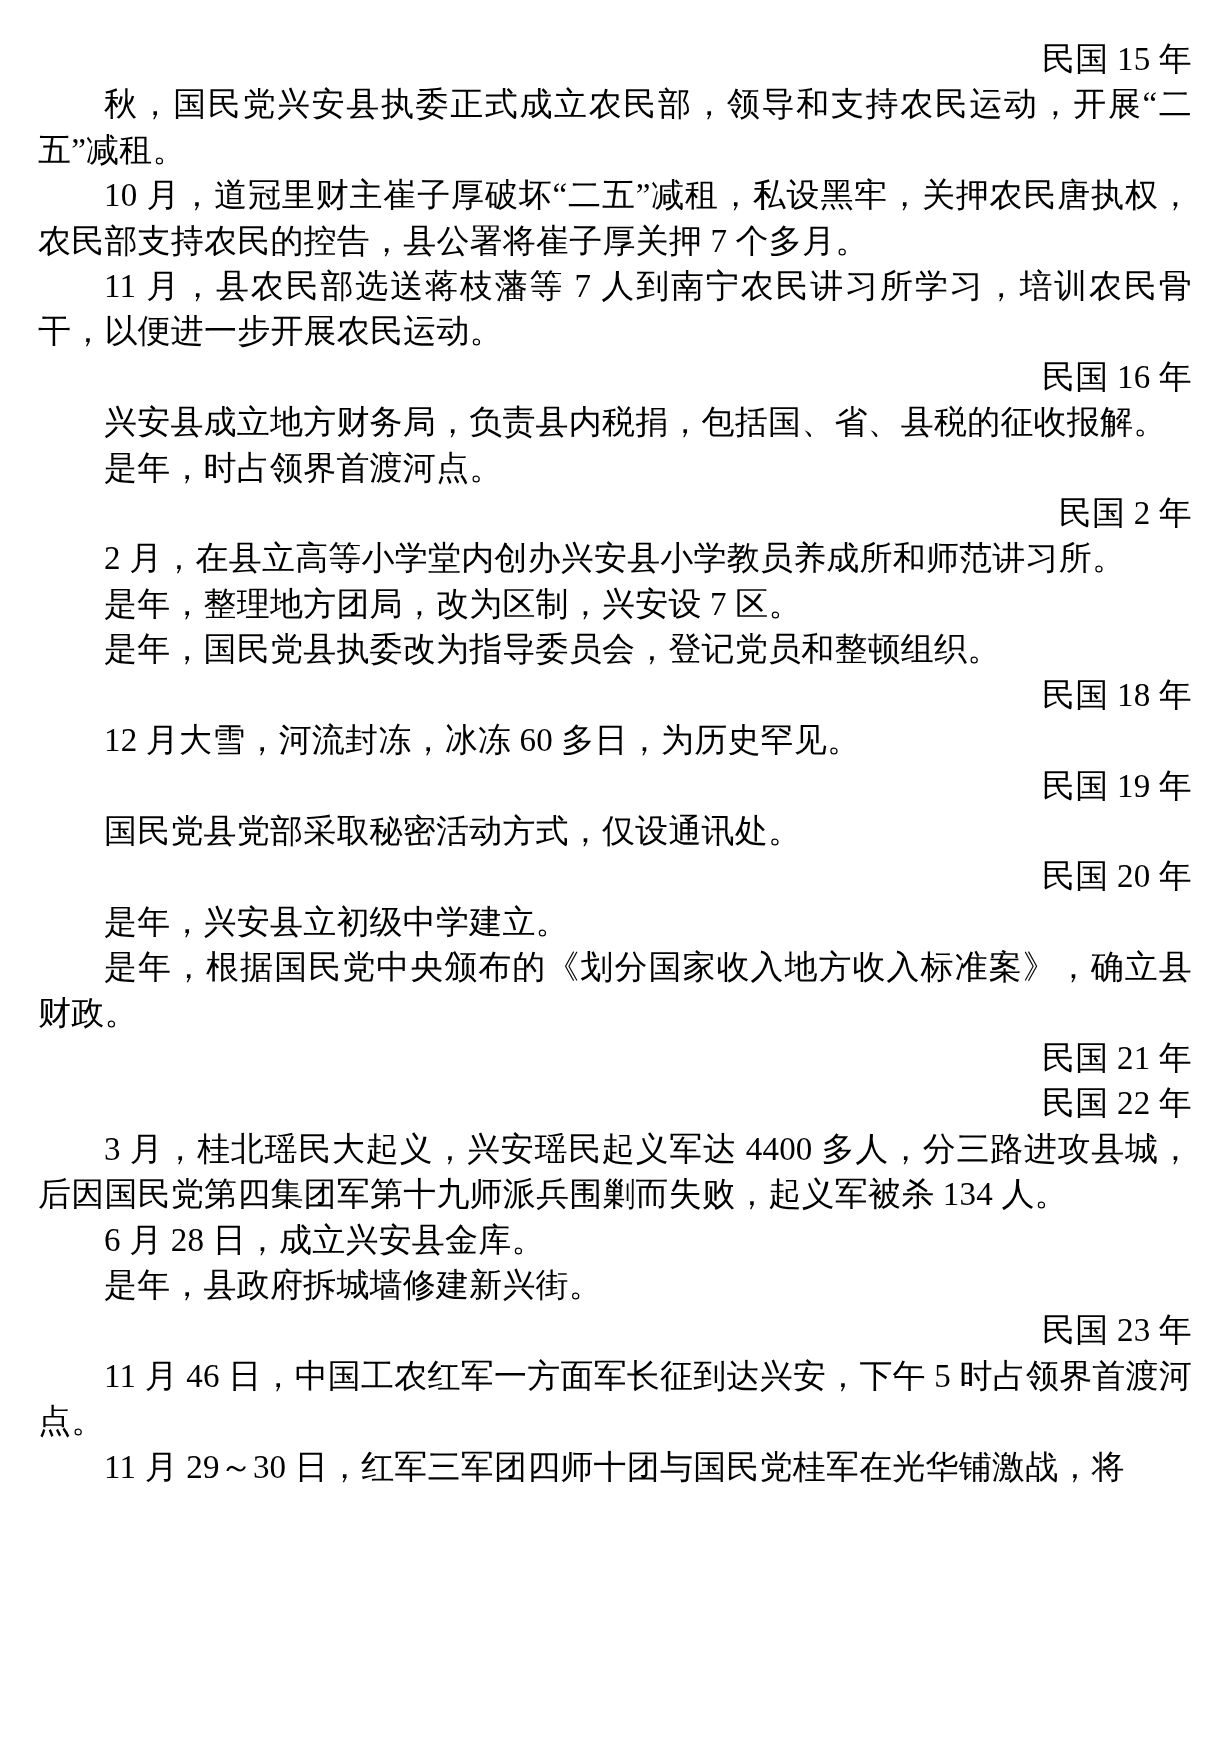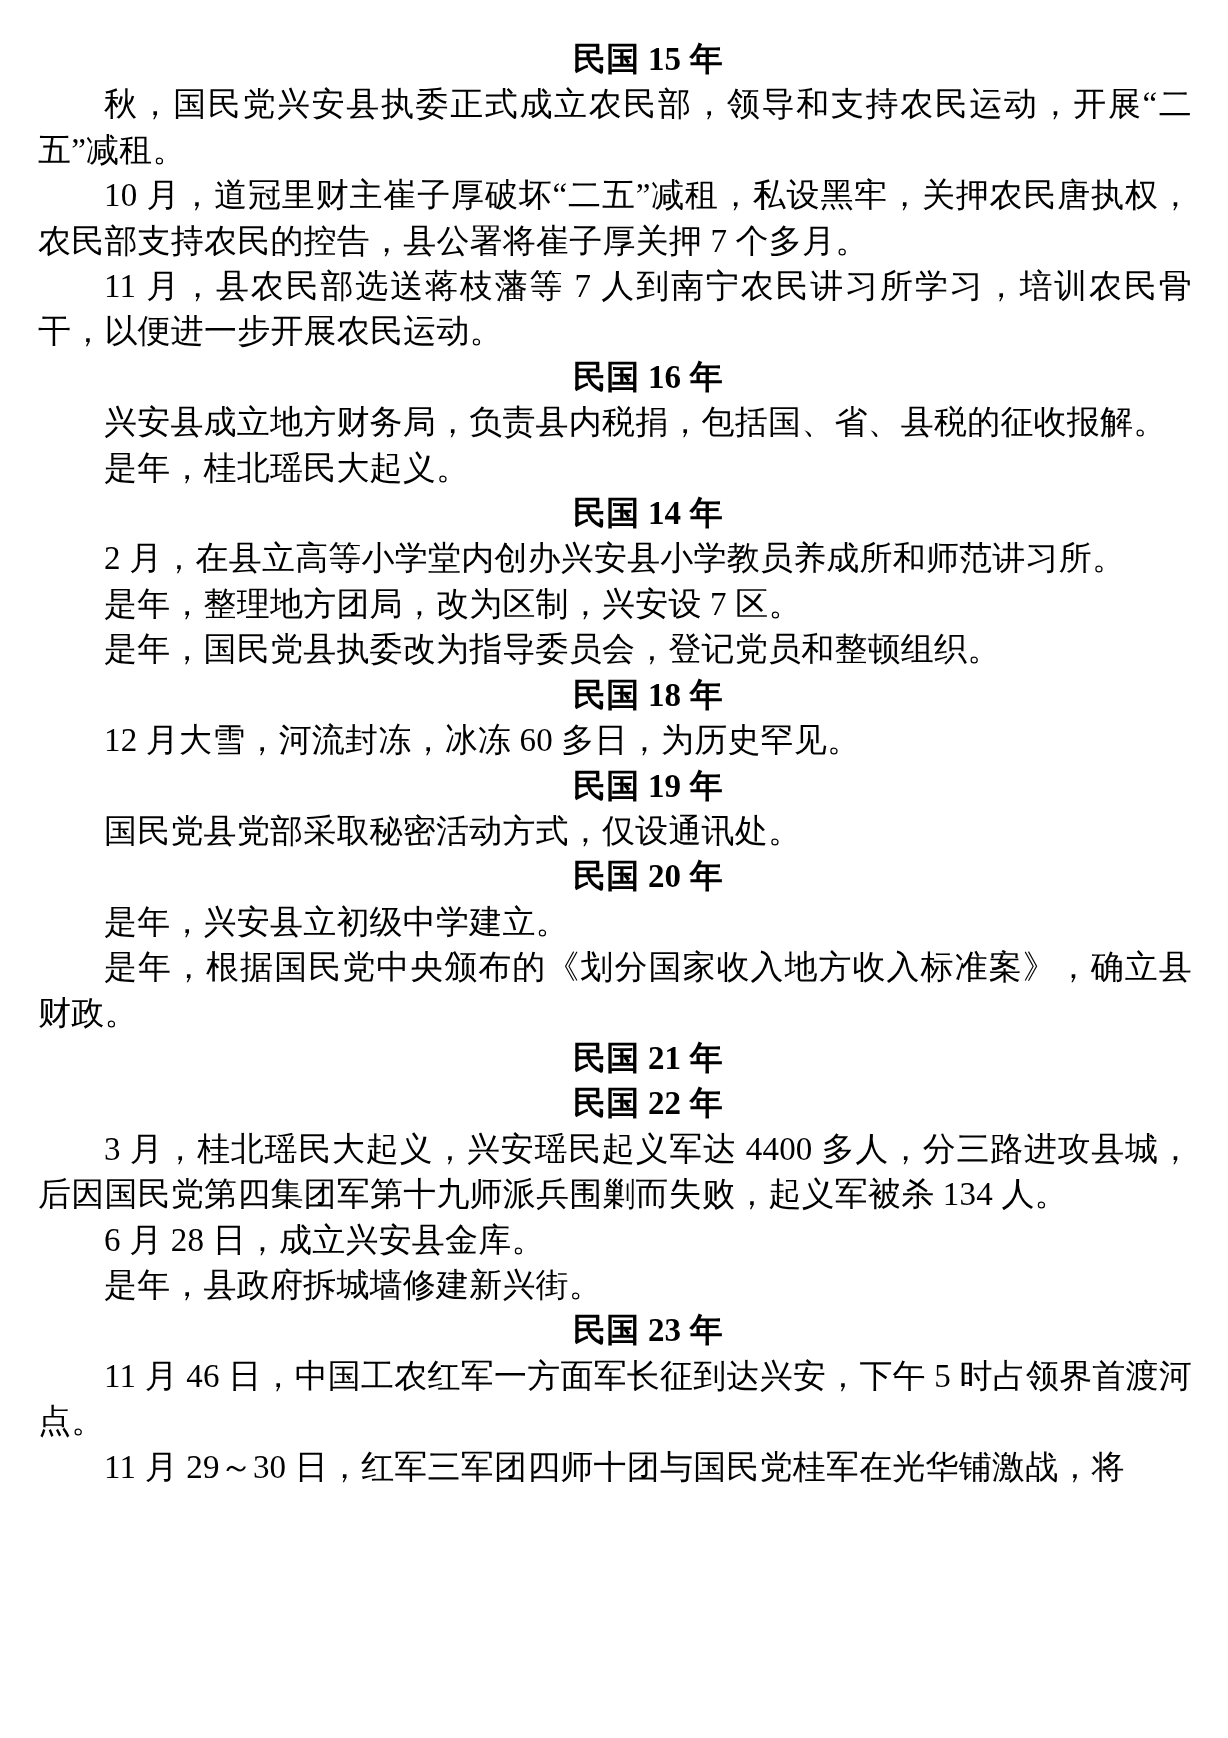--- a/index.html
+++ b/index.html
@@ -25,36 +25,36 @@
     line-height: 45.4px;
     letter-spacing: 0.2px;
   }
   .page p {
     margin: 0;
     padding: 0;
     text-indent: 2em;
     text-align: justify;
   }
   .page p.heading {
-    font-weight: bold;
-    text-align: center;
+    font-weight: normal;
+    text-align: right;
   }
 </style>
 </head>
 <body>
 
 <main class="page">
     <p class="heading">民国 15 年</p>
     <p class="paragraph">秋，国民党兴安县执委正式成立农民部，领导和支持农民运动，开展“二五”减租。</p>
     <p class="paragraph">10 月，道冠里财主崔子厚破坏“二五”减租，私设黑牢，关押农民唐执权，农民部支持农民的控告，县公署将崔子厚关押 7 个多月。</p>
     <p class="paragraph">11 月，县农民部选送蒋枝藩等 7 人到南宁农民讲习所学习，培训农民骨干，以便进一步开展农民运动。</p>
     <p class="heading">民国 16 年</p>
     <p class="paragraph">兴安县成立地方财务局，负责县内税捐，包括国、省、县税的征收报解。</p>
-    <p class="paragraph">是年，桂北瑶民大起义。</p>
-    <p class="heading">民国 14 年</p>
+    <p class="paragraph">是年，时占领界首渡河点。</p>
+    <p class="heading">民国 2 年</p>
     <p class="paragraph">2 月，在县立高等小学堂内创办兴安县小学教员养成所和师范讲习所。</p>
     <p class="paragraph">是年，整理地方团局，改为区制，兴安设 7 区。</p>
     <p class="paragraph">是年，国民党县执委改为指导委员会，登记党员和整顿组织。</p>
     <p class="heading">民国 18 年</p>
     <p class="paragraph">12 月大雪，河流封冻，冰冻 60 多日，为历史罕见。</p>
     <p class="heading">民国 19 年</p>
     <p class="paragraph">国民党县党部采取秘密活动方式，仅设通讯处。</p>
     <p class="heading">民国 20 年</p>
     <p class="paragraph">是年，兴安县立初级中学建立。</p>
     <p class="paragraph">是年，根据国民党中央颁布的《划分国家收入地方收入标准案》，确立县财政。</p>

